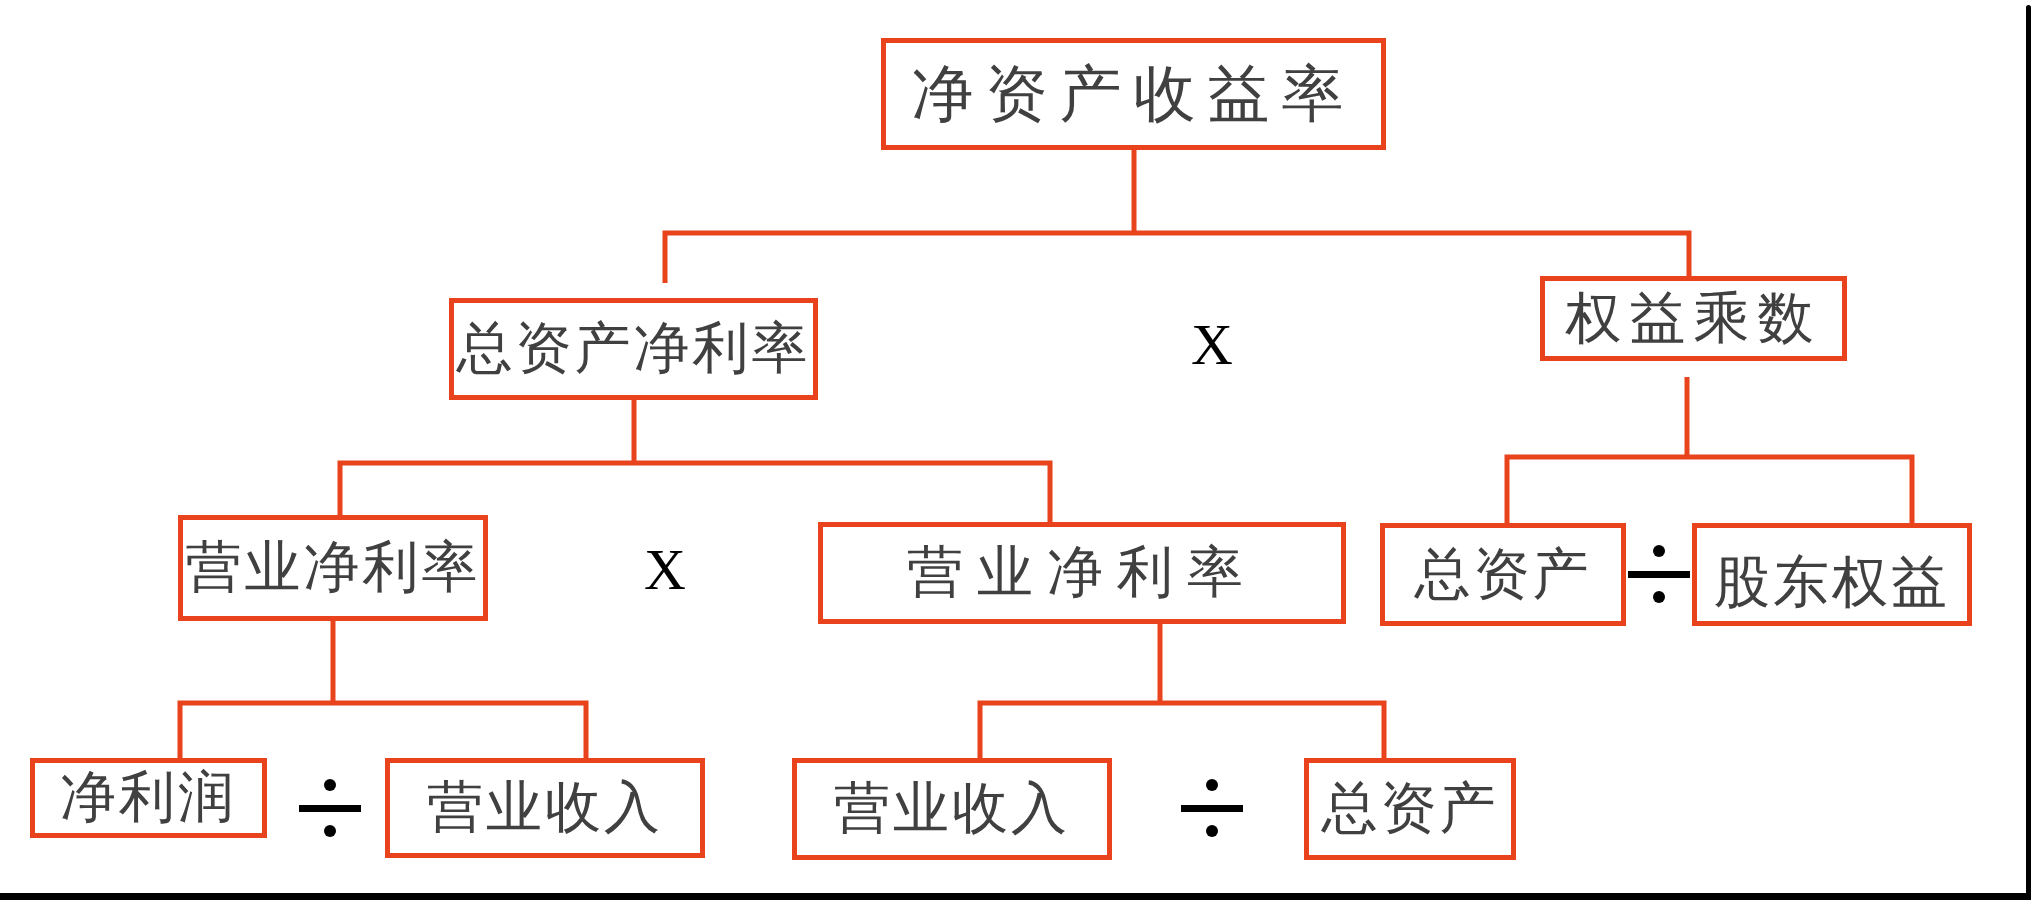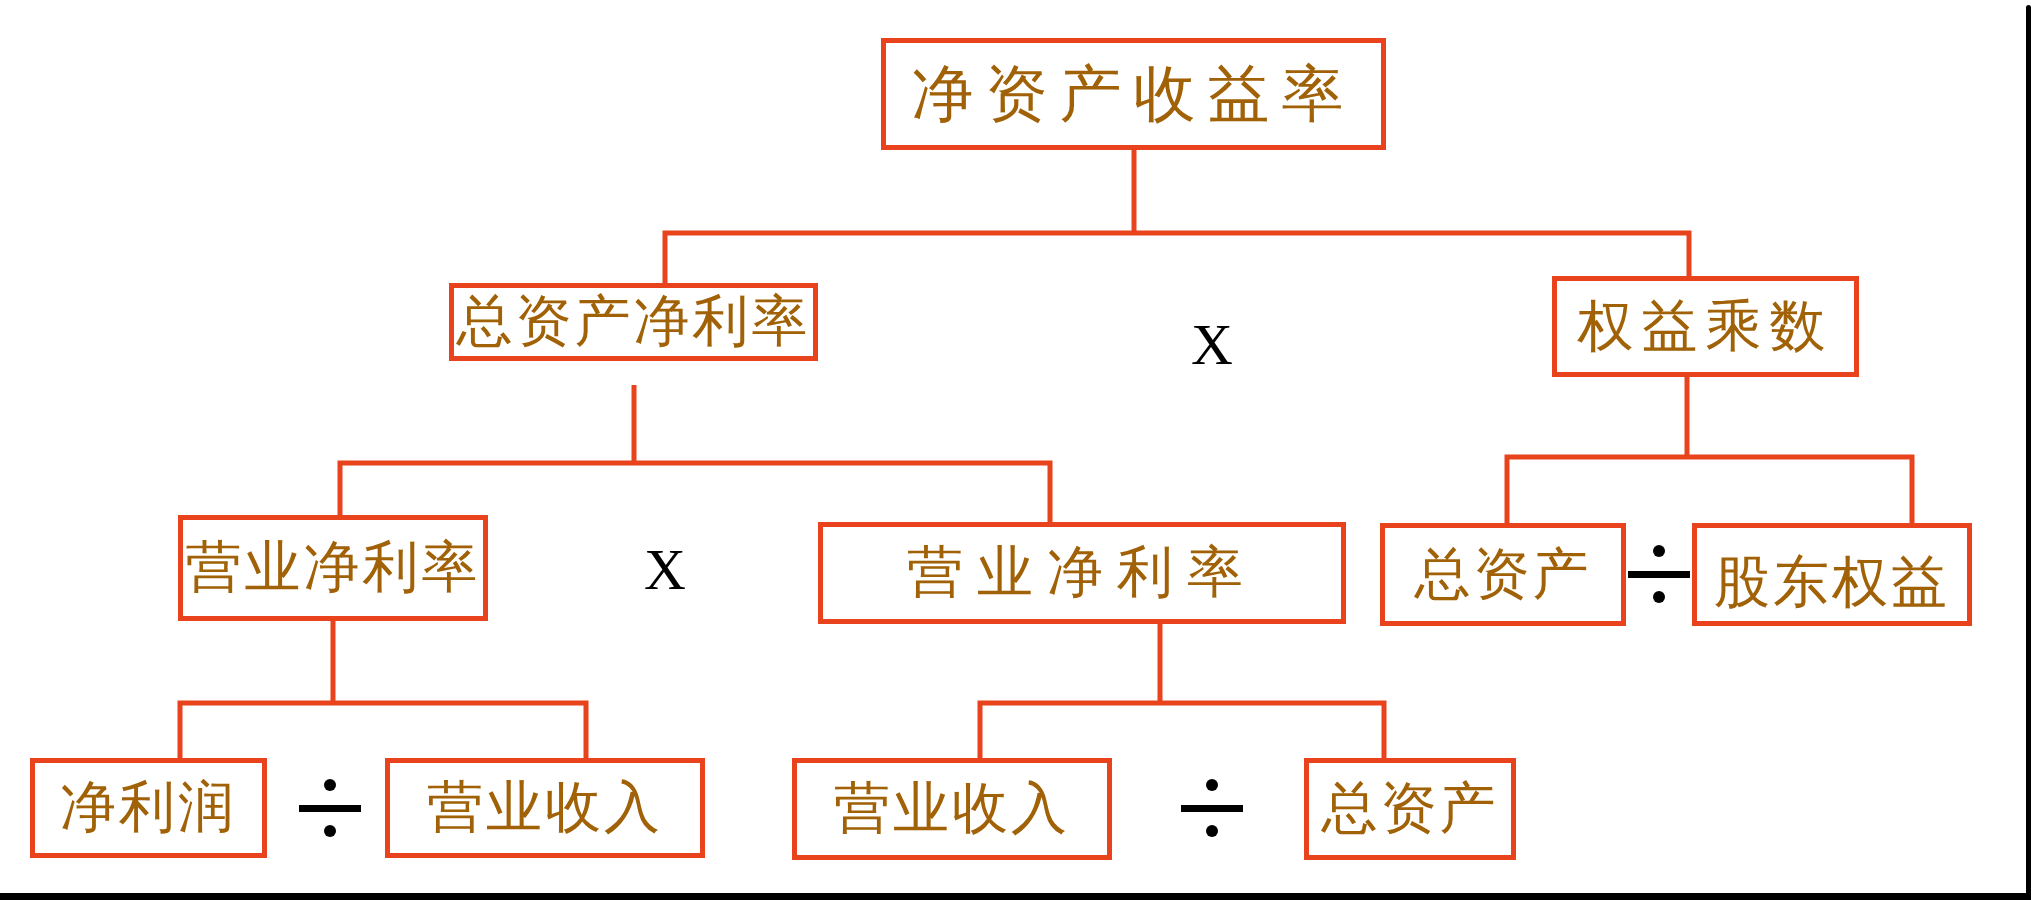--- a/index.html
+++ b/index.html
@@ -17,21 +17,21 @@
     width: 2031px; height: 900px;
   }
   .node {
     position: absolute;
     box-sizing: border-box;
     border: 5px solid #e8431c;
     background: #ffffff;
     display: flex;
     align-items: center;
     justify-content: center;
-    color: #a16207;
+    color: #404040;
     font-size: 56px;
     letter-spacing: 3px;
     white-space: nowrap;
     z-index: 2;
   }
   .op-x {
     position: absolute;
     color: #000000;
     font-size: 58px;
     line-height: 1;
@@ -112,27 +112,27 @@
       <path d="M1687 377 L1687 457"></path>
 
       <path d="M1507 523 L1507 457 L1912 457 L1912 524"></path>
     </g>
   </svg>
 
   <div class="node" style="left:881px; top:38px; width:505px; height:112px; font-size:62px; letter-spacing:12px;">
     <span>净资产收益率</span>
   </div>
 
-  <div class="node" style="left:449px; top:283px; width:369px; height:78px;">
+  <div class="node" style="left:449px; top:298px; width:369px; height:102px;">
     <span>总资产净利率</span>
   </div>
 
   <span class="op-x" style="left:1212px; top:345px;">X</span>
 
-  <div class="node" style="left:1540px; top:276px; width:307px; height:101px; letter-spacing:8px;margin-left:12px;">
+  <div class="node" style="left:1540px; top:276px; width:307px; height:85px; letter-spacing:8px;">
     <span>权益乘数</span>
   </div>
 
   <div class="node" style="left:178px; top:515px; width:310px; height:106px;">
     <span>营业净利率</span>
   </div>
 
   <span class="op-x" style="left:665px; top:570px;">X</span>
 
   <div class="node" style="left:818px; top:522px; width:528px; height:102px; letter-spacing:14px;">
@@ -146,21 +146,21 @@
   <div class="divide" style="left:1659px; top:574px;">
     <span class="dot top"></span>
     <span class="bar"></span>
     <span class="dot bottom"></span>
   </div>
 
   <div class="node" style="left:1692px; top:523px; width:280px; height:103px;align-items:flex-end;">
     <span>股东权益</span>
   </div>
 
-  <div class="node" style="left:30px; top:758px; width:237px; height:100px;">
+  <div class="node" style="left:30px; top:758px; width:237px; height:80px;">
     <span>净利润</span>
   </div>
 
   <div class="divide" style="left:330px; top:808px;">
     <span class="dot top"></span>
     <span class="bar"></span>
     <span class="dot bottom"></span>
   </div>
 
   <div class="node" style="left:385px; top:758px; width:320px; height:100px;">

